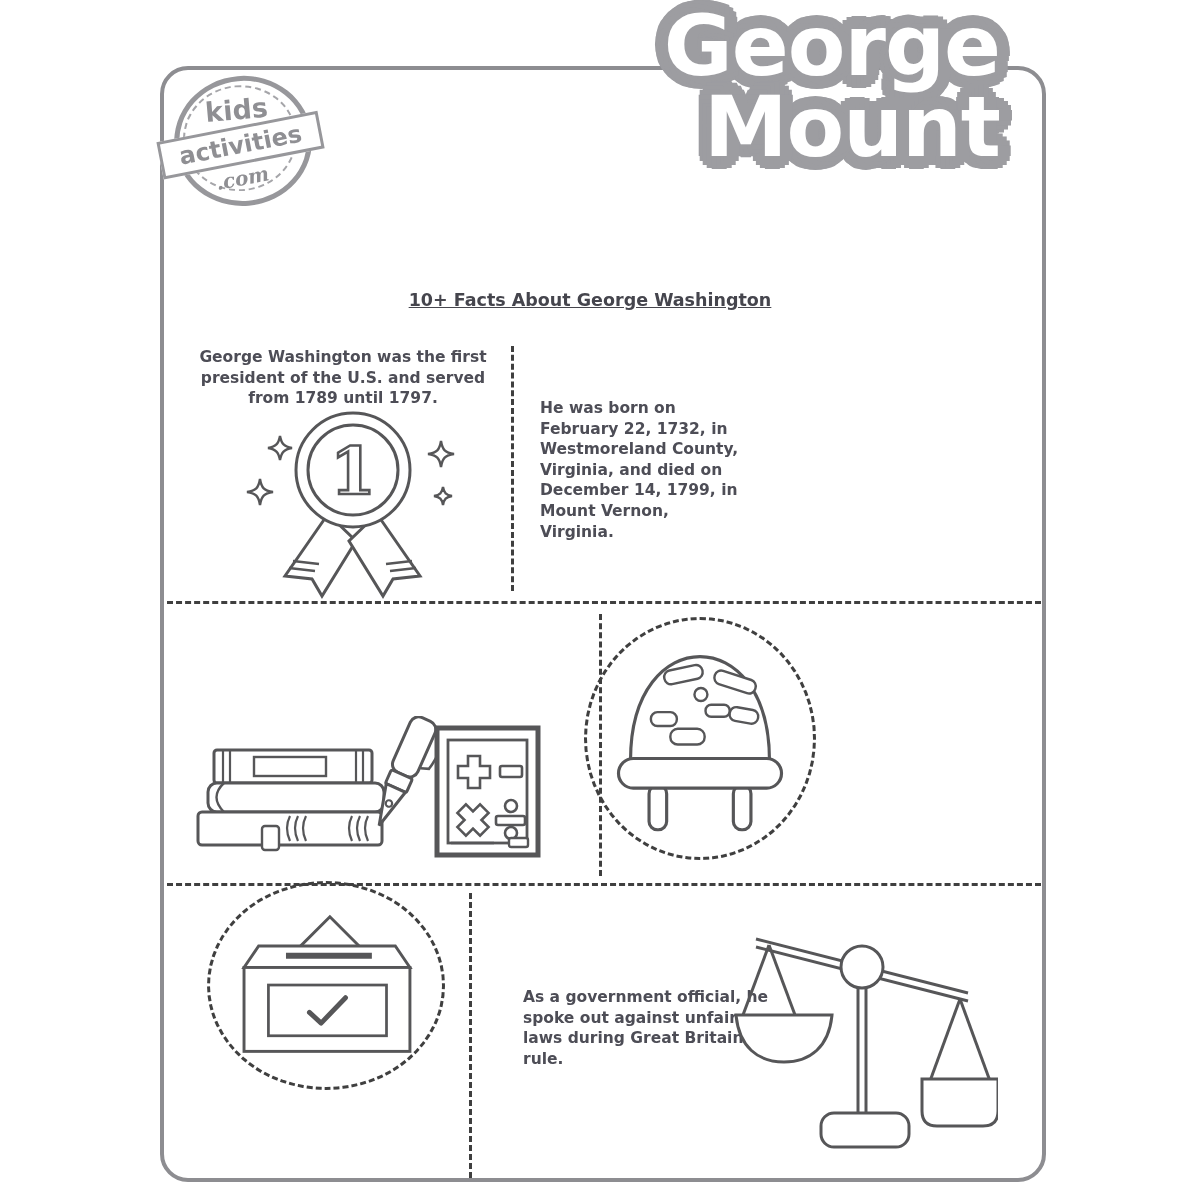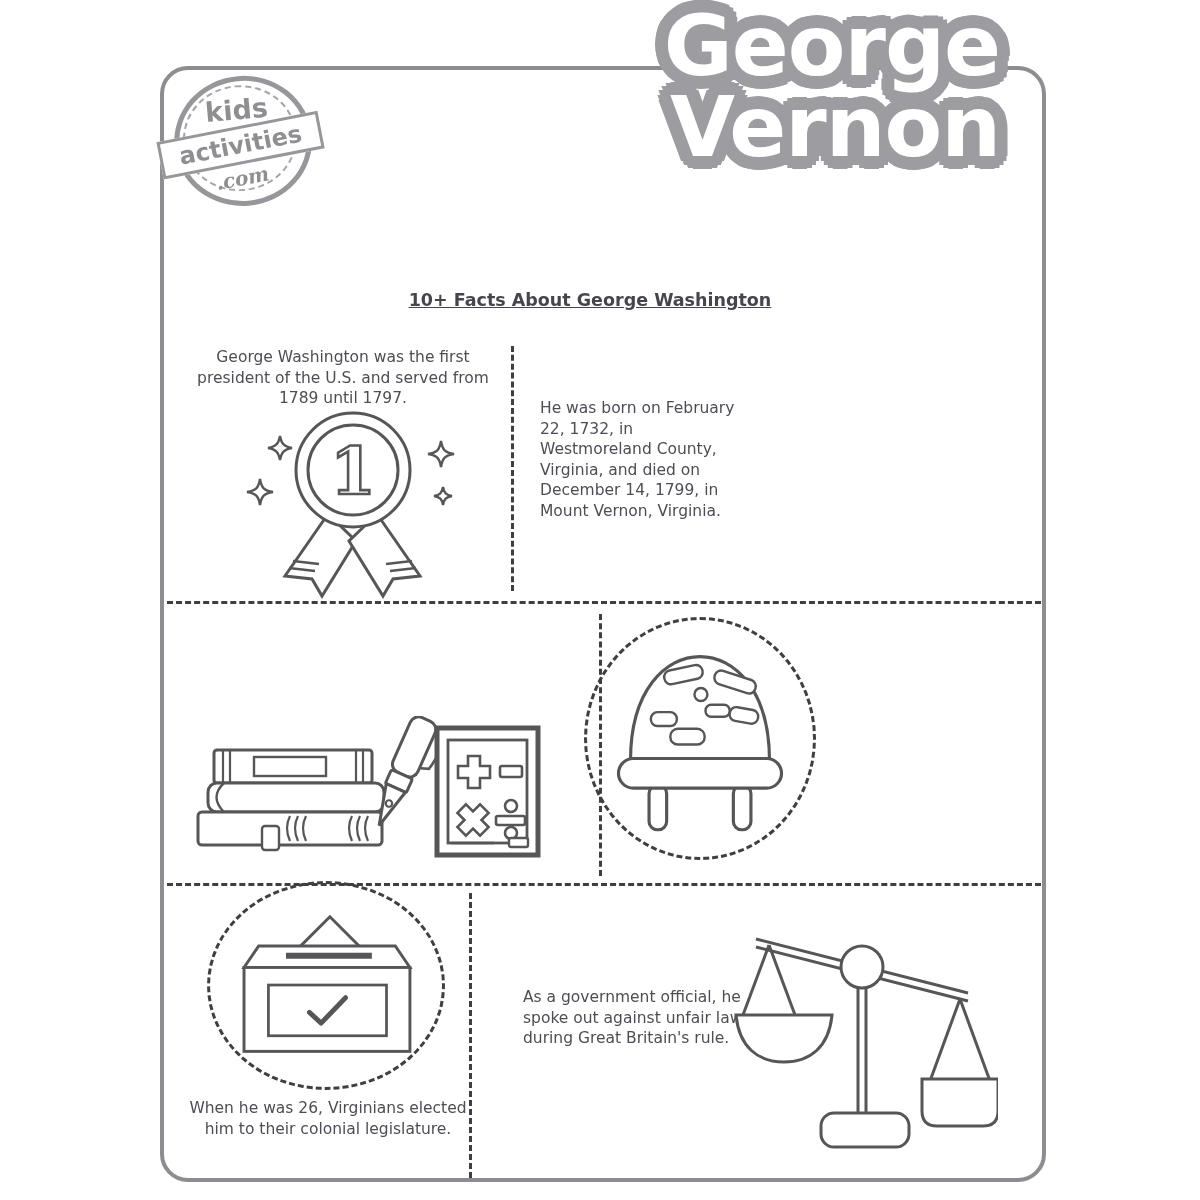--- a/index.html
+++ b/index.html
@@ -22,21 +22,21 @@
          font-weight:800;font-size:84px;line-height:81px;color:#ffffff;letter-spacing:-1px;
          text-shadow:
            13px 0 0 #9d9da1,12px 5px 0 #9d9da1,9px 9px 0 #9d9da1,5px 12px 0 #9d9da1,
            0 13px 0 #9d9da1,-5px 12px 0 #9d9da1,-9px 9px 0 #9d9da1,-12px 5px 0 #9d9da1,
            -13px 0 0 #9d9da1,-12px -5px 0 #9d9da1,-9px -9px 0 #9d9da1,-5px -12px 0 #9d9da1,
            0 -13px 0 #9d9da1,5px -12px 0 #9d9da1,9px -9px 0 #9d9da1,12px -5px 0 #9d9da1,
            7px 7px 0 #9d9da1,-7px 7px 0 #9d9da1,7px -7px 0 #9d9da1,-7px -7px 0 #9d9da1;}
   .subtitle{position:absolute;left:180px;top:290px;width:820px;text-align:center;
             font-weight:bold;font-size:17.5px;color:#45454d;text-decoration:underline;}
   
-  .fact{position:absolute;font-weight:normal;font-size:15.5px;line-height:1.33;color:#4d4d56;}
+  .fact{position:absolute;font-weight:bold;font-size:15.5px;line-height:1.33;color:#4d4d56;}
   .fc{text-align:center;} .fr{text-align:right;} .fl{text-align:left;}
   
   .hdiv{position:absolute;height:0;border-top:3px dashed #3f3f3f;}
   .vdiv{position:absolute;width:0;border-left:3px dashed #3f3f3f;}
   .dcircle{position:absolute;border:3px dashed #3f3f3f;border-radius:50%;
            display:flex;align-items:center;justify-content:center;box-sizing:border-box;}
   .art{position:absolute;}
   svg{display:block;}
 </style>
 </head>
@@ -48,21 +48,21 @@
   <div class="logo">
     <div class="logo-ring"></div>
     <div class="logo-ring-inner"></div>
     <div class="logo-kids">kids</div>
     <div class="logo-banner">activities</div>
     <div class="logo-com">.com</div>
   </div>
 
   <div class="title">
     <div>George</div>
-    <div>Vernon</div>
+    <div>Mount</div>
   </div>
   <div class="subtitle">10+ Facts About George Washington</div>
 
   <div class="hdiv" style="left:167px;top:601px;width:874px;"></div>
   <div class="hdiv" style="left:167px;top:883px;width:874px;"></div>
   <div class="vdiv" style="left:511px;top:346px;height:245px;"></div>
   <div class="vdiv" style="left:599px;top:614px;height:262px;"></div>
   <div class="vdiv" style="left:469px;top:893px;height:285px;"></div>
 
   <div class="fact fc" style="left:193px;top:347px;width:300px;">George Washington was the first president of the U.S. and served from 1789 until 1797.</div>
@@ -148,21 +148,20 @@
       <svg width="196" height="162" viewBox="0 0 200 166" fill="none" stroke="#565658" stroke-width="3">
         <path d="M70,46 L104,12 L138,46 L126,58 L84,58 Z" fill="#fff"></path>
         <path d="M31,42 L171,42 L186,64 L16,64 Z" fill="#fff"></path>
         <line x1="59" y1="52" x2="147" y2="52" stroke-width="6"></line>
         <rect x="16" y="64" width="170" height="86" fill="#fff"></rect>
         <rect x="41" y="82" width="121" height="52" fill="#fff" stroke-width="2.8"></rect>
         <path d="M83,110 l12,11 l25,-26" stroke-width="5" stroke-linecap="round" stroke-linejoin="round"></path>
       </svg>
     </div>
   </div>
-  <div class="fact fc" style="left:188px;top:1098px;width:280px;">When he was 26, Virginians elected him to their colonial legislature.</div>
 
   <div class="fact fl" style="left:523px;top:987px;width:248px;">As a government official, he spoke out against unfair laws during Great Britain's rule.</div>
   <div class="art" style="left:730px;top:915px;">
     <svg width="268" height="244" viewBox="0 0 268 244" fill="none" stroke="#565658" stroke-width="3">
       <line x1="26" y1="24" x2="238" y2="78"></line>
       <line x1="26" y1="32" x2="238" y2="86"></line>
       <line x1="39" y1="30" x2="13" y2="100"></line>
         <line x1="39" y1="30" x2="65" y2="100"></line>
       <path d="M6,100 h96 c-3,32 -22,47 -48,47 c-26,0 -45,-15 -48,-47 z" fill="#fff"></path>
       <line x1="230" y1="84" x2="200" y2="166"></line>

